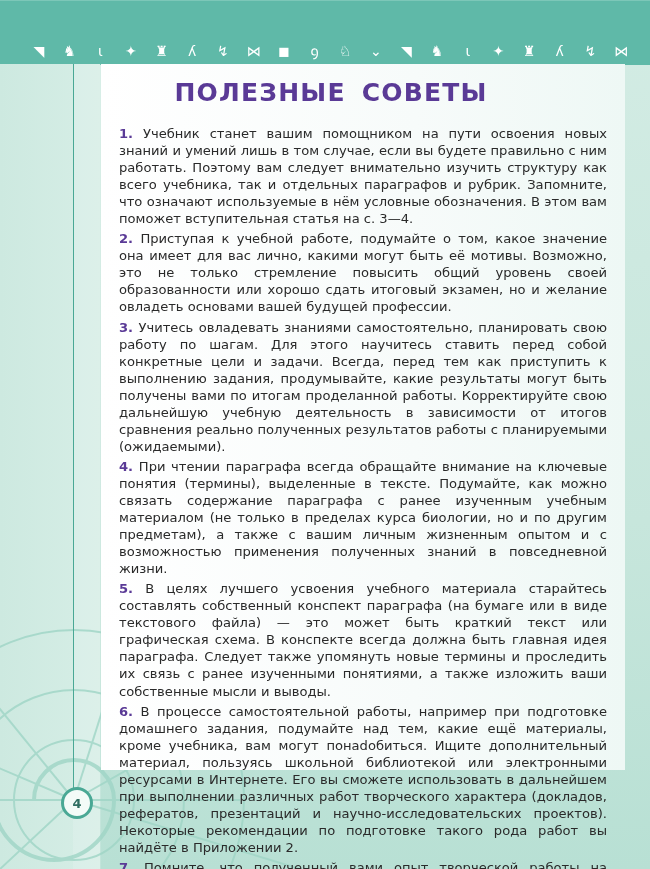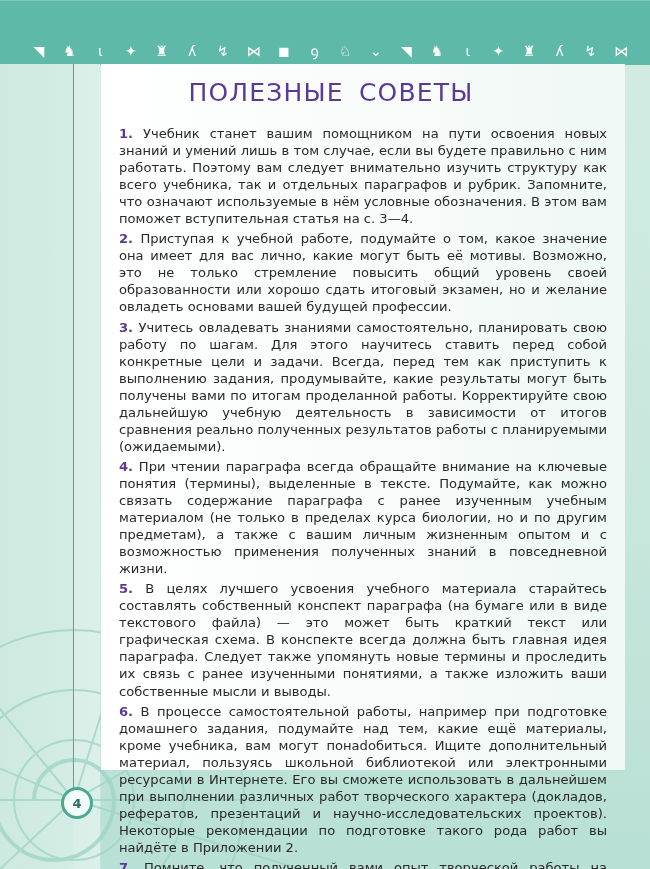--- a/index.html
+++ b/index.html
@@ -33,21 +33,21 @@
       position: absolute; left: 73px; top: 64px; width: 1px; height: 730px;
       background: #4aa895;
     }
     .bg-spiral { position: absolute; left: 0; top: 560px; width: 650px; height: 309px; }
     .white-area {
       position: absolute; left: 101px; top: 64px; width: 524px; height: 706px;
       background: linear-gradient(90deg, #ffffff 0%, #f7fbfa 60%, #eef8f5 100%);
     }
     .title {
       position: absolute; left: 101px; top: 78px; width: 460px; text-align: center;
-      color: #5a3a96; font-weight: normal; font-size: 25px; letter-spacing: 1.2px;
+      color: #5a3a96; font-weight: bold; font-size: 25px; letter-spacing: 1.2px;
       font-family: "DejaVu Sans", sans-serif; word-spacing: 6px;
     }
     .body-text {
       position: absolute; left: 116px; top: 122px; width: 494px;
       font-size: 13.1px; line-height: 17.05px; color: #2a2a2a;
       text-align: justify; hyphens: manual;
       font-family: "DejaVu Sans", sans-serif;
     }
     .tip { margin: 3px; text-align: justify; }
     .tip-num { color: #5a3a96; font-weight: bold; }
@@ -108,21 +108,21 @@
 </svg>
 
 <div class="vline"></div>
 
 <div class="white-area"></div>
 
 <div class="title">ПОЛЕЗНЫЕ  СОВЕТЫ</div>
 
 <div class="body-text">
   <p class="tip"><span class="tip-num">1.</span> <span>Учебник станет вашим помощником на пути освоения новых знаний и умений лишь в том случае, если вы будете правильно с ним работать. Поэтому вам следу­ет внимательно изучить структуру как всего учебника, так и отдельных параграфов и рубрик. Запомните, что означают используемые в нём условные обозначения. В этом вам поможет вступительная статья на с. 3—4.</span></p>
-  <p class="tip"><span class="tip-num">2.</span> <span>Приступая к учебной работе, подумайте о том, какое значение она имеет для вас лично, какие могут быть её мотивы. Возможно, это не только стремление повысить общий уровень своей образованности или хорошо сдать итоговый экзамен, но и желание овладеть основами вашей будущей профессии.</span></p>
+  <p class="tip"><span class="tip-num">2.</span> <span>Приступая к учебной работе, подумайте о том, какое значение она имеет для вас лично, какими могут быть её мотивы. Возможно, это не только стремление повысить общий уровень своей образованности или хорошо сдать итоговый экзамен, но и желание овладеть основами вашей будущей профессии.</span></p>
   <p class="tip"><span class="tip-num">3.</span> <span>Учитесь овладевать знаниями самостоятельно, планировать свою работу по шагам. Для этого научитесь ставить перед собой конкретные цели и задачи. Всегда, перед тем как приступить к выполнению задания, продумывайте, какие результаты могут быть получены вами по итогам проделанной работы. Корректируйте свою дальней­шую учебную деятельность в зависимости от итогов сравнения реально полученных результатов работы с планируемыми (ожидаемыми).</span></p>
   <p class="tip"><span class="tip-num">4.</span> <span>При чтении параграфа всегда обращайте внимание на ключевые понятия (терми­ны), выделенные в тексте. Подумайте, как можно связать содержание параграфа с ранее изученным учебным материалом (не только в пределах курса биологии, но и по другим предметам), а также с вашим личным жизненным опытом и с возмож­ностью применения полученных знаний в повседневной жизни.</span></p>
   <p class="tip"><span class="tip-num">5.</span> <span>В целях лучшего усвоения учебного материала старайтесь составлять собствен­ный конспект параграфа (на бумаге или в виде текстового файла) — это может быть краткий текст или графическая схема. В конспекте всегда должна быть главная идея параграфа. Следует также упомянуть новые термины и проследить их связь с ранее изученными понятиями, а также изложить ваши собственные мысли и выводы.</span></p>
   <p class="tip"><span class="tip-num">6.</span> <span>В процессе самостоятельной работы, например при подготовке домашнего зада­ния, подумайте над тем, какие ещё материалы, кроме учебника, вам могут пона­dобиться. Ищите дополнительный материал, пользуясь школьной библиотекой или электронными ресурсами в Интернете. Его вы сможете использовать в дальнейшем при выполнении различных работ творческого характера (докладов, рефератов, пре­зентаций и научно-исследовательских проектов). Некоторые рекомендации по под­готовке такого рода работ вы найдёте в Приложении 2.</span></p>
   <p class="tip"><span class="tip-num">7.</span> <span>Помните, что полученный вами опыт творческой работы на примере биологиче­ского содержания может вам пригодиться в будущей профессиональной деятель­ности, поскольку развиваемые вами умения носят достаточно универсальный харак­тер. Перечислим некоторые из них: умение планировать и оценивать свою работу; умение пользоваться информацией, представленной в разном виде (текст, таблицы, графики, диаграммы, схемы, карты и т. д.); умение анализировать, систематизировать и структурировать информацию (сравнивать, классифицировать, выявлять причинно-следственные связи (объяснять), выделять существенные признаки и т. д.); умение представлять информацию в разных формах, в том числе с помощью компьютерных технологий.</span></p>
 </div>
 
 <div class="page-num-circle">
   <span class="page-num">4</span>
 </div>

